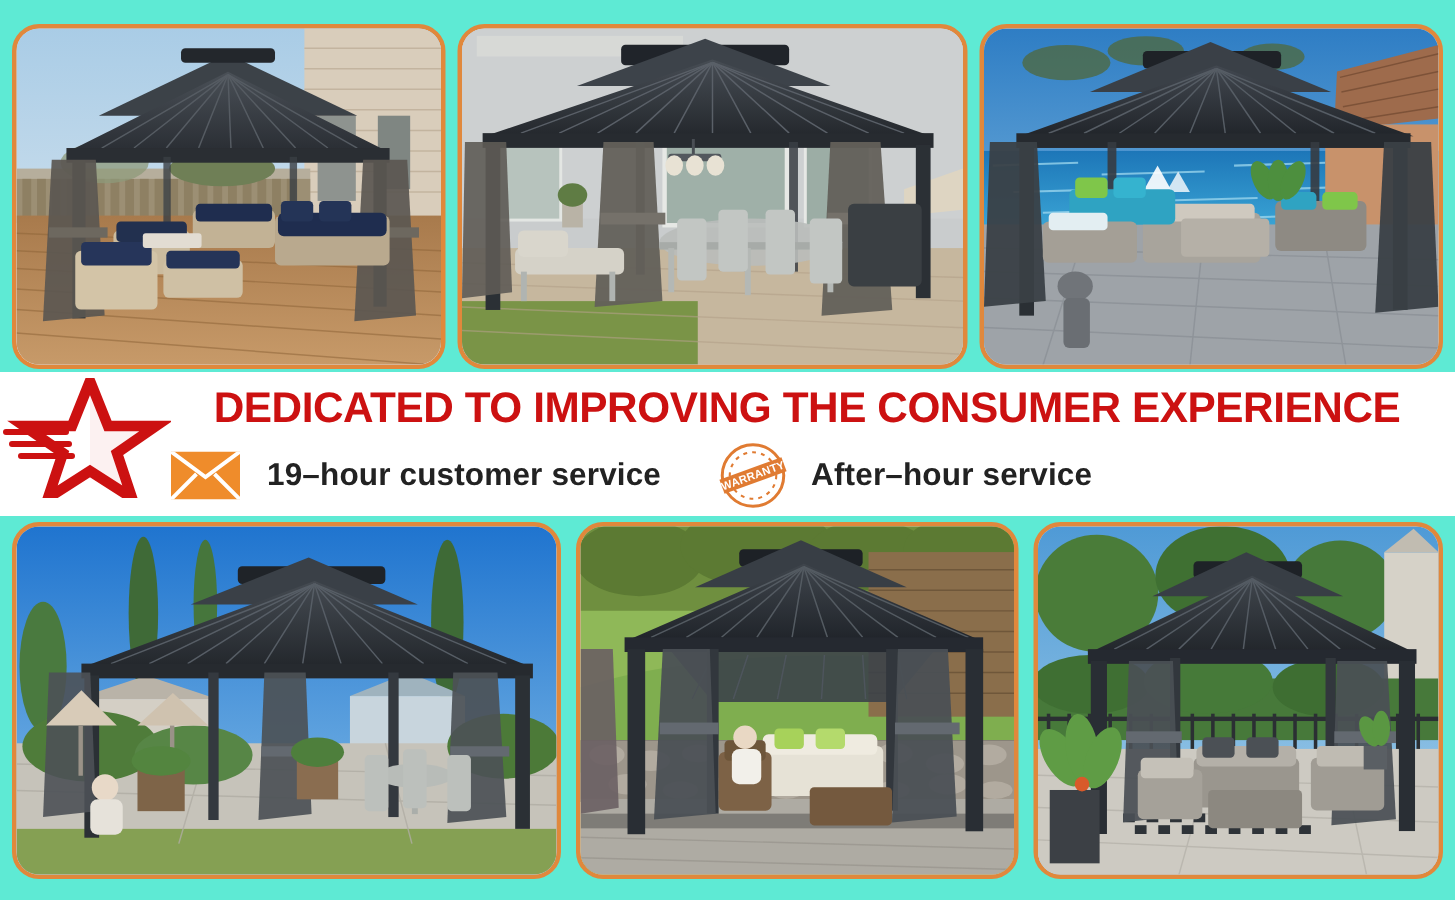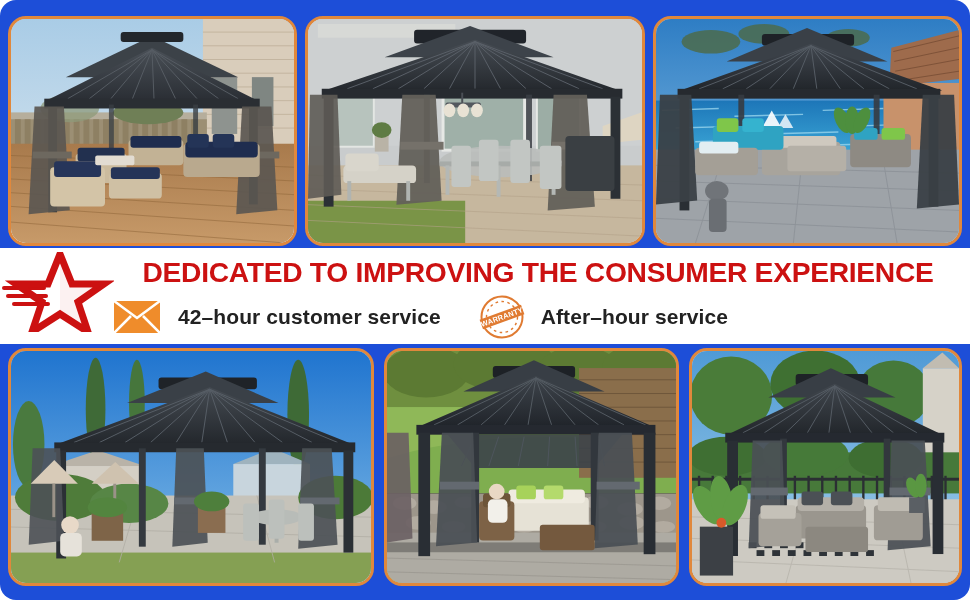--- a/index.html
+++ b/index.html
@@ -6,22 +6,21 @@
   * { box-sizing: border-box; margin: 0; padding: 0; }
   html, body {
     width: 970px; height: 600px;
     background: #ffffff;
     font-family: "Liberation Sans", "DejaVu Sans", sans-serif;
     overflow: hidden;
   }
   .banner {
     position: relative;
     width: 970px; height: 600px;
-    background: #1d4ed8;
-    border-radius: 16px;
+    background: #5eead4;
   }
 
   
   .photo-row { position: absolute; display: flex; }
   #top-row    { left: 8px;  top: 16px;  width: 954px; height: 230px; gap: 8px; }
   #bottom-row { left: 8px;  top: 348px; width: 954px; height: 238px; gap: 10px; }
 
   .photo-frame {
     position: relative;
     border: 3px solid #e0883c;
@@ -427,21 +426,21 @@
     <div id="service-row">
 
       <div class="service-item" id="service-24h">
         <span id="envelope-icon">
           <svg viewBox="0 0 46 32" aria-hidden="true">
             <rect x="0" y="0" width="46" height="32" fill="#ef8c2b"></rect>
             <path d="M0 0 L23 17 L46 0" fill="none" stroke="#ffffff" stroke-width="2.6"></path>
             <path d="M0 32 L17 15 M46 32 L29 15" fill="none" stroke="#ffffff" stroke-width="2.6"></path>
           </svg>
         </span>
-        <span class="service-label">42–hour customer service</span>
+        <span class="service-label">19–hour customer service</span>
       </div>
 
       <div class="service-item" id="service-after">
         <span id="warranty-icon">
           <svg viewBox="0 0 46 46" aria-hidden="true">
             <circle cx="23" cy="23" r="20.5" fill="none" stroke="#e07b32" stroke-width="2"></circle>
             <circle cx="23" cy="23" r="15.5" fill="none" stroke="#e07b32" stroke-width="1.4" stroke-dasharray="2.6 3.4"></circle>
             <g transform="rotate(-20 23 23)">
               <rect x="1" y="18" width="44" height="10" fill="#e07b32"></rect>
               <text x="23" y="25.6" text-anchor="middle" font-family="'Liberation Sans', sans-serif" font-weight="bold" font-size="7.4" fill="#ffffff" letter-spacing="0.2">WARRANTY</text>

